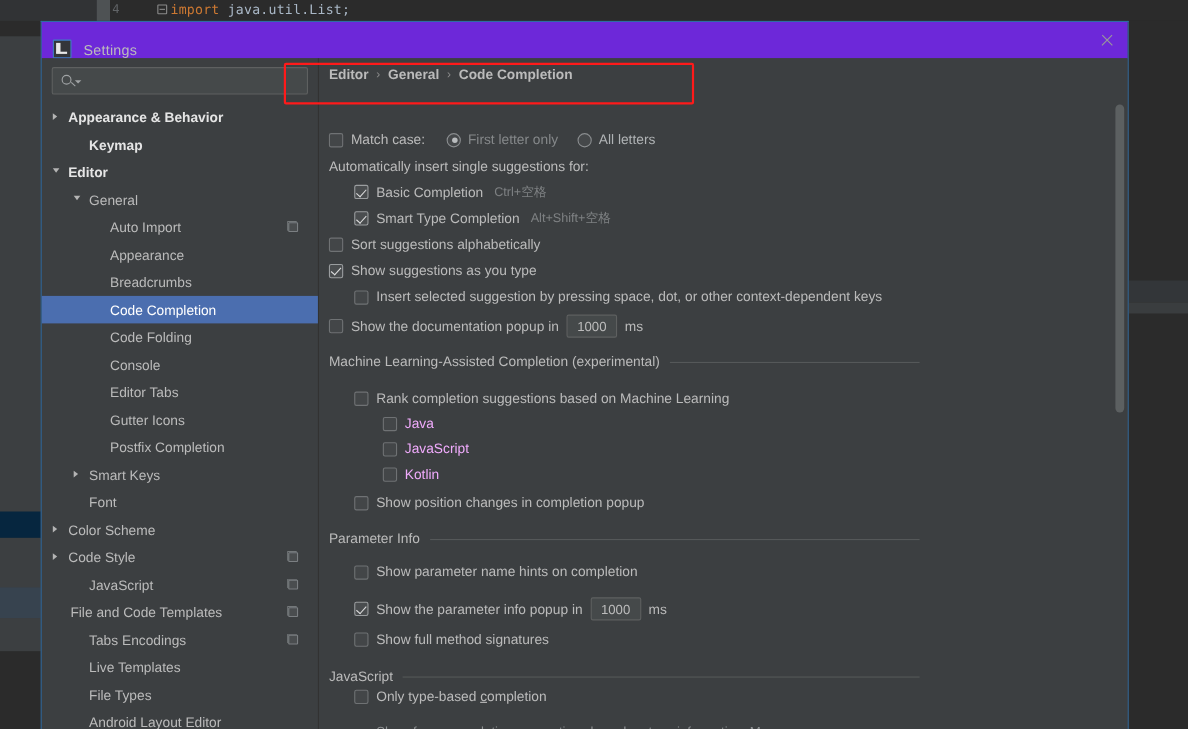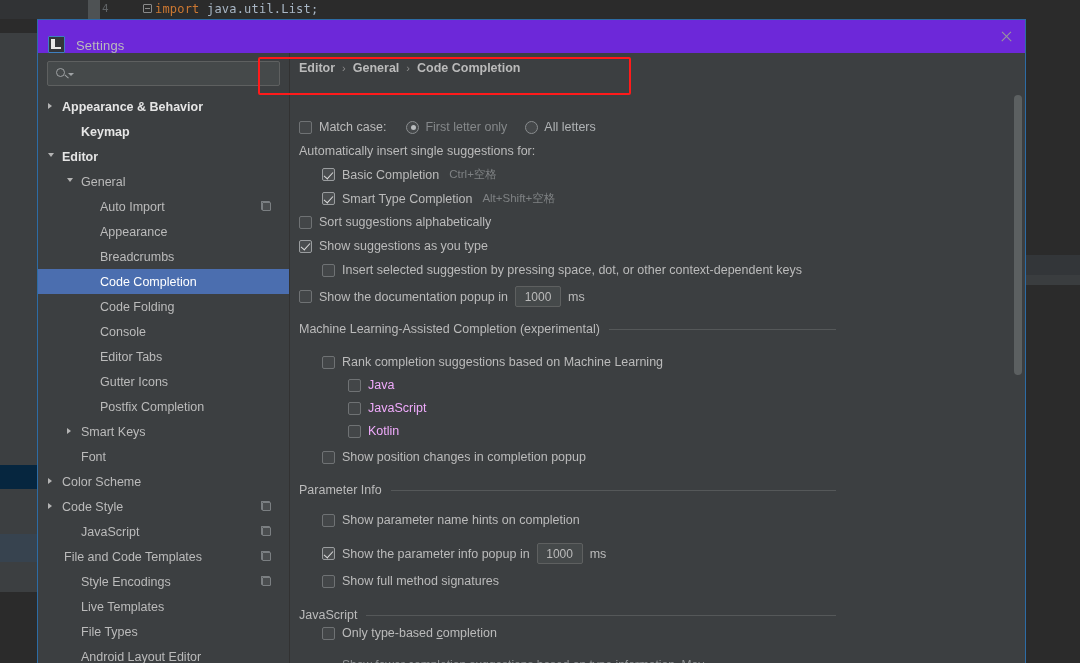--- a/index.html
+++ b/index.html
@@ -346,21 +346,21 @@
           </div>
           <div class="tree-row">
             <span style="margin-left: 43px;">JavaScript</span>
             <span class="copy-icon"></span>
           </div>
           <div class="tree-row">
             <span style="margin-left: 26px;">File and Code Templates</span>
             <span class="copy-icon"></span>
           </div>
           <div class="tree-row">
-            <span style="margin-left: 43px;">Style Encodings</span>
+            <span style="margin-left: 43px;">Tabs Encodings</span>
             <span class="copy-icon"></span>
           </div>
           <div class="tree-row">
             <span style="margin-left: 43px;">Live Templates</span>
           </div>
           <div class="tree-row">
             <span style="margin-left: 43px;">File Types</span>
           </div>
           <div class="tree-row">
             <span style="margin-left: 43px;">Android Layout Editor</span>

